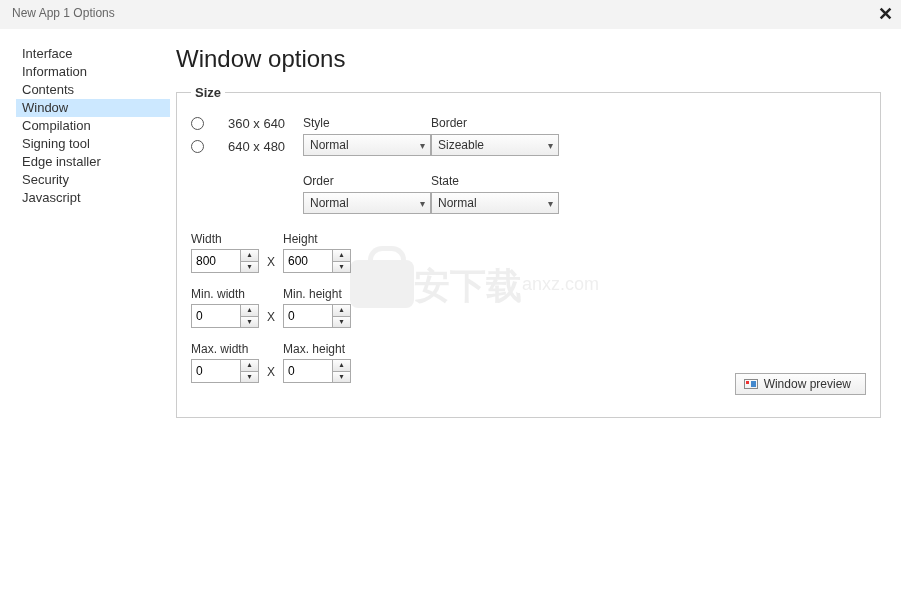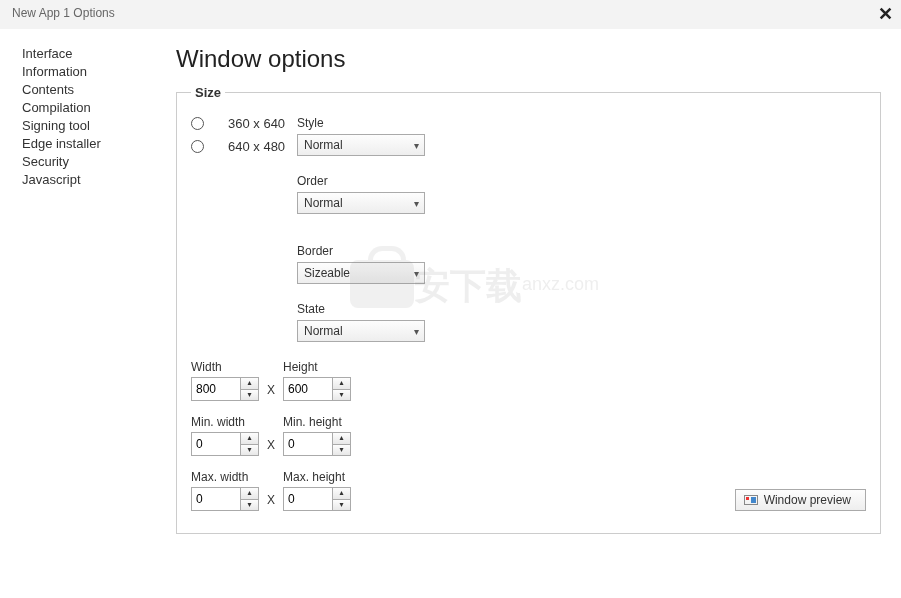--- a/index.html
+++ b/index.html
@@ -19,21 +19,21 @@
 fieldset.size-group { border: 1px solid #ccc; padding: 10px 14px 22px 14px; position: relative; }
 fieldset.size-group legend { font-weight: 600; font-size: 13px; padding: 0 4px; }
 
 .top-row { display: flex; gap: 0; margin-top: 6px; }
 .radio-col { width: 100px; }
 .radio-item { display: flex; align-items: center; gap: 24px; margin-bottom: 8px; cursor: pointer; }
 .radio-circle { width: 13px; height: 13px; border: 1px solid #555; border-radius: 50%; display: flex; align-items: center; justify-content: center; }
 .radio-circle.checked::after { content: ""; width: 7px; height: 7px; background: #222; border-radius: 50%; }
 .radio-item.custom { margin-top: 26px; }
 
-.combo-area { display: flex; gap: 30px; margin-left: 6px; flex-direction: column; }
+.combo-area { display: flex; margin-left: 12px; }
 .combo-col {}
 .combo-label { font-size: 12px; margin-bottom: 4px; }
 .combo { background: linear-gradient(#fdfdfd, #eee); border: 1px solid #aaa; height: 22px; width: 128px; display: flex; align-items: center; padding: 0 6px; position: relative; cursor: pointer; font-size: 12px; }
 .combo .chev { position: absolute; right: 5px; font-size: 10px; color: #555; }
 
 .dims { margin-top: 18px; }
 .dim-row { display: flex; align-items: flex-end; gap: 8px; margin-bottom: 14px; }
 .dim-field {}
 .dim-label { font-size: 12px; margin-bottom: 3px; }
 .spinner { display: flex; align-items: stretch; width: 68px; height: 24px; border: 1px solid #aaa; }
@@ -60,20 +60,21 @@
 <div class="titlebar">
   <span>New App 1 Options</span>
   <span class="close-btn">✕</span>
 </div>
 
 <div class="main">
   <div class="sidebar">
     <div class="sidebar-item">Interface</div>
     <div class="sidebar-item">Information</div>
     <div class="sidebar-item">Contents</div>
+    <div class="sidebar-item selected">Window</div>
     <div class="sidebar-item">Compilation</div>
     <div class="sidebar-item">Signing tool</div>
     <div class="sidebar-item">Edge installer</div>
     <div class="sidebar-item">Security</div>
     <div class="sidebar-item">Javascript</div>
   </div>
 
   <div class="content">
     <div class="page-title">Window options</div>
 
@@ -164,21 +165,21 @@
             <div class="spinner">
               <input value="0" style="">
               <div class="spinbtns">
                   <div>▴</div>
                   <div>▾</div>
                 </div>
             </div>
           </div>
         </div>
 
-        <div class="dim-row" style="margin-bottom:0">
+        <div class="dim-row" style="margin-bottom:12px">
           <div class="dim-field">
             <div class="dim-label">Max. width</div>
             <div class="spinner">
               <input value="0" style="">
               <div class="spinbtns">
                   <div>▴</div>
                   <div>▾</div>
                 </div>
             </div>
           </div>

